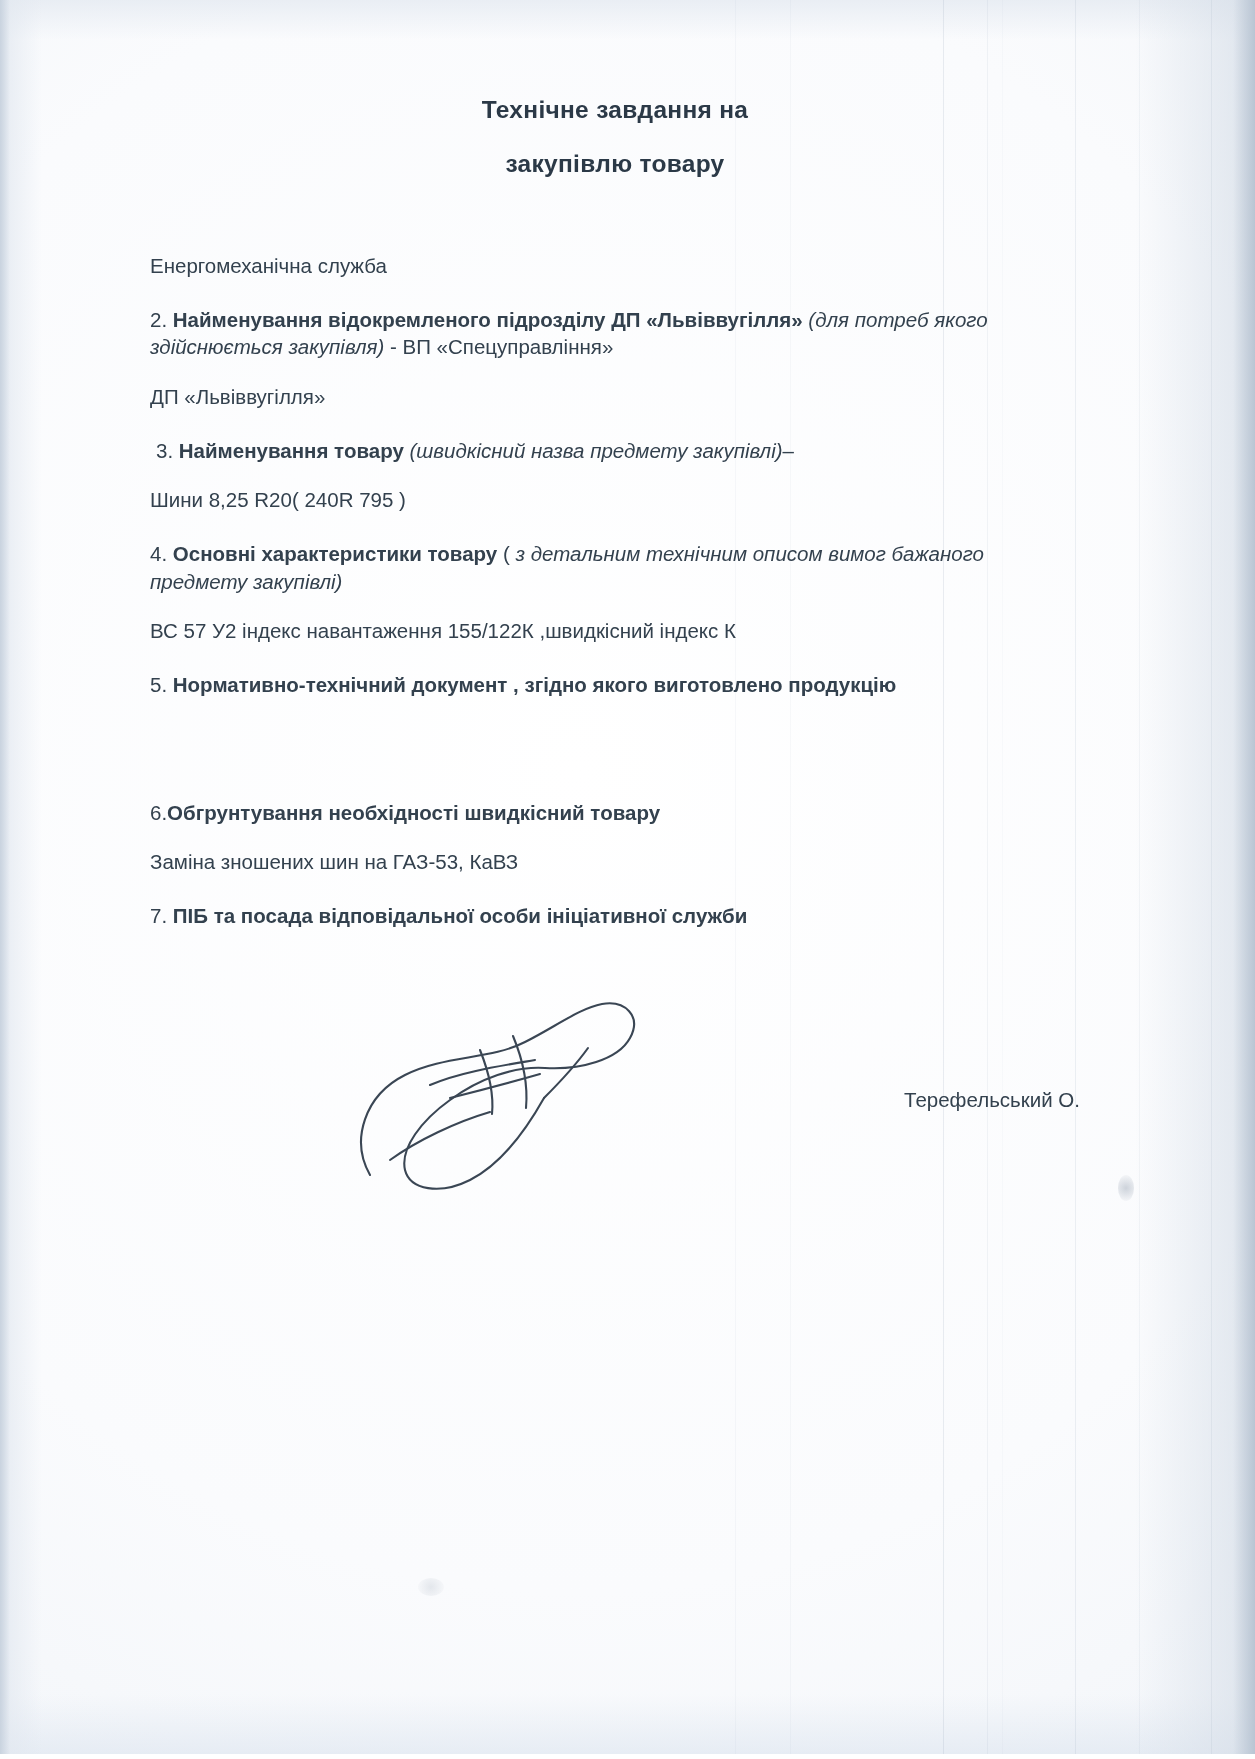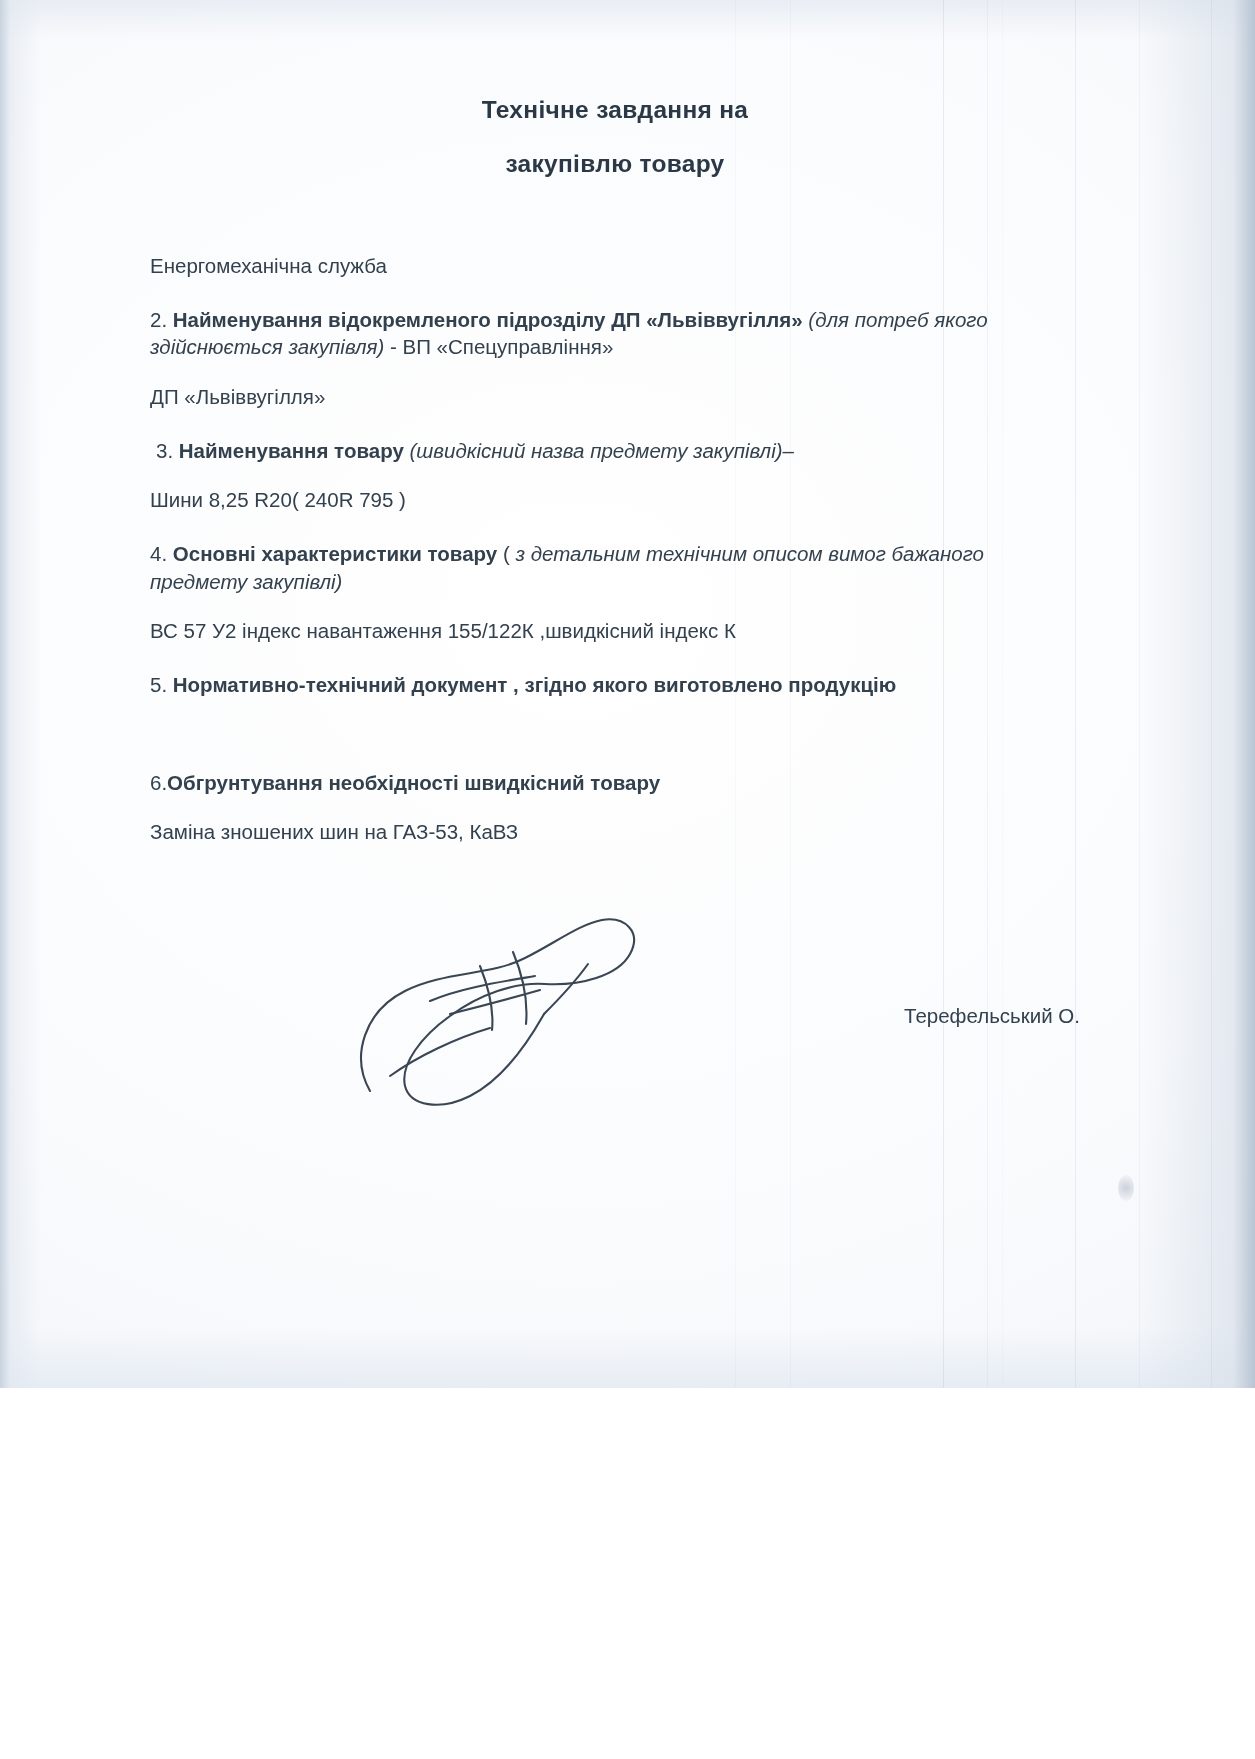--- a/index.html
+++ b/index.html
@@ -3,21 +3,21 @@
 <meta charset="utf-8">
 <style>
   html, body {
     margin: 0;
     padding: 0;
     background: #ffffff;
   }
   .page {
     position: relative;
     width: 1255px;
-    height: 1388px;
+    height: 1754px;
     background: #fbfcfe;
     overflow: hidden;
     font-family: "Liberation Sans", sans-serif;
     color: #2c3a46;
   }
   
   .scan-bg {
     position: absolute;
     inset: 0;
     background:
@@ -166,29 +166,32 @@
       <p class="para tight indent-1">
         <span> 3. </span><b>Найменування товару</b><i> (швидкісний назва предмету закупівлі)</i><span>–</span>
       </p>
       <p class="para">Шини 8,25 R20( 240R 795 )</p>
 
       <p class="para tight">
         <span>4. </span><b>Основні характеристики товару</b><span> ( </span><i>з детальним технічним описом вимог бажаного предмету закупівлі)</i>
       </p>
       <p class="para">ВС 57  У2 індекс навантаження 155/122К ,швидкісний індекс К</p>
 
-      <p class="para" style="margin-bottom:70px;">
+      <p class="para" style="margin-bottom:100px;">
         <span>5. </span><b>Нормативно-технічний документ , згідно якого виготовлено продукцію</b>
       </p>
 
       <p class="para tight">
         <span>6.</span><b>Обгрунтування необхідності швидкісний товару</b>
       </p>
       <p class="para">Заміна зношених шин на ГАЗ-53, КаВЗ</p>
 
+      <p class="para">
+        <span>7. </span><b>ПІБ та посада відповідальної особи ініціативної служби</b>
+      </p>
 
     </div>
 
     <div class="sig-row">
       <svg class="sig-svg" width="380" height="215" viewBox="0 0 380 215">
         <g fill="none" stroke="#3a4654" stroke-width="2.1" stroke-linecap="round">
           <path d="M40 185 C 20 150, 35 105, 75 85 C 115 65, 160 70, 195 52 C 225 37, 250 18, 272 14 C 295 10, 312 26, 300 48 C 288 70, 250 80, 215 78"></path>
           <path d="M215 78 C 185 76, 150 88, 120 110 C 92 130, 70 158, 75 180 C 80 200, 110 205, 140 190 C 172 174, 196 140, 214 108"></path>
           <path d="M100 95 C 130 82, 170 76, 205 70"></path>
           <path d="M120 108 C 152 100, 182 92, 210 84"></path>

